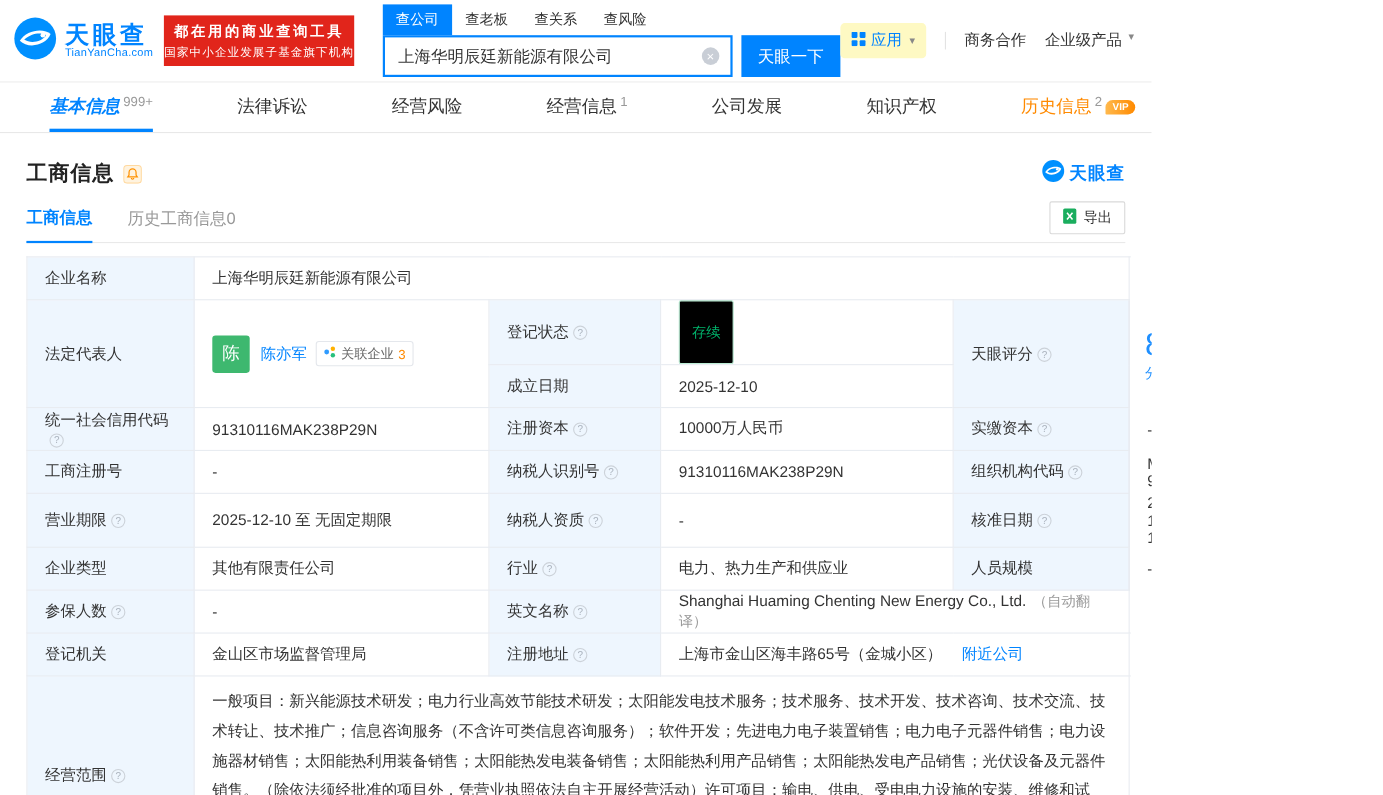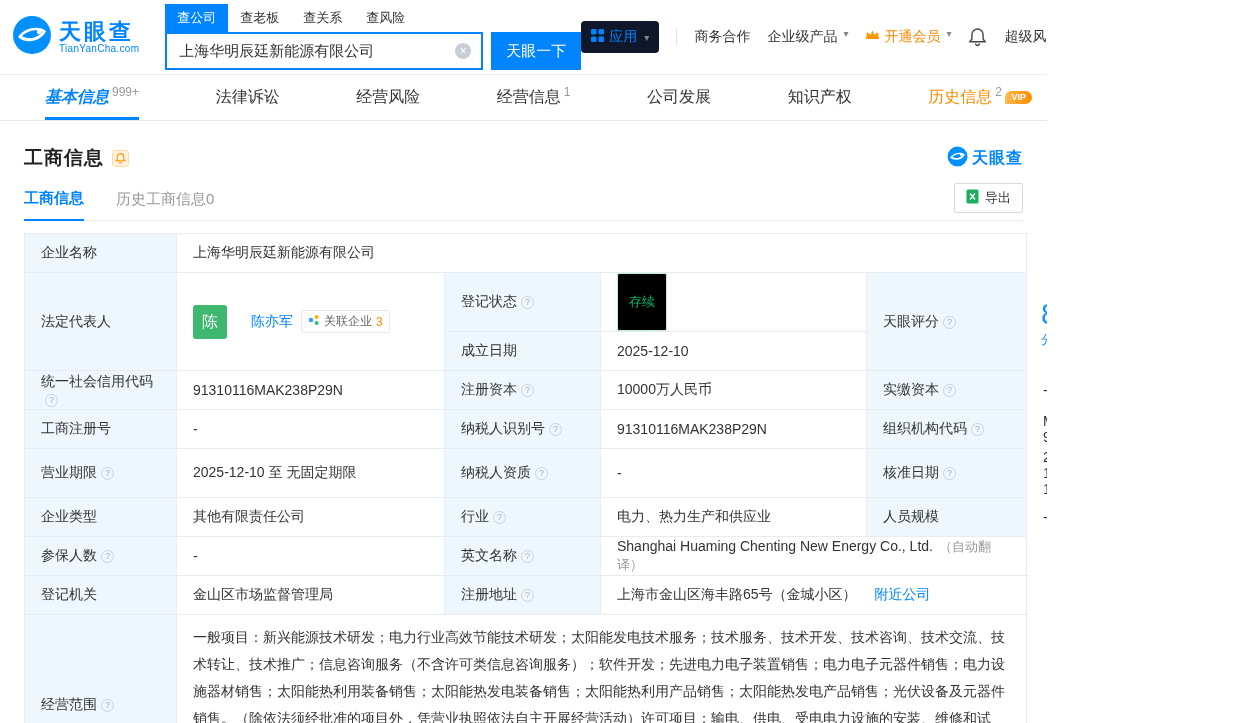--- a/index.html
+++ b/index.html
@@ -20,21 +20,21 @@
   .search { margin-left:26px; }
   .search-tabs { display:flex; }
   .search-tab { font-size:13px; color:#333; padding:5px 12px; cursor:pointer; }
   .search-tab.active { background:#0084ff; color:#fff; }
   .search-row { display:flex; align-items:center; }
   .search-box { width:318px; height:38px; border:2px solid #0084ff; display:flex; align-items:center; padding:0 10px; background:#fff; }
   .search-input { border:none; outline:none; flex:1; font-size:15px; color:#333; font-family:inherit; background:transparent; }
   .clear { width:16px; height:16px; border-radius:50%; background:#c9ced6; color:#fff; font-size:12px; line-height:16px; text-align:center; cursor:pointer; flex:0 0 16px; }
   .search-btn { margin-left:8px; width:90px; height:38px; background:#0084ff; color:#fff; border:none; font-size:15px; cursor:pointer; font-family:inherit; }
   .head-menu { margin-left:auto; display:flex; align-items:center; gap:17px; font-size:14px; color:#333; }
-  .app-chip { display:flex; align-items:center; gap:5px; background:#0f172a; color:#0084ff; padding:7px 10px; border-radius:4px; cursor:pointer; }
+  .app-chip { display:flex; align-items:center; gap:5px; background:#fef9c3; color:#0084ff; padding:7px 10px; border-radius:4px; cursor:pointer; }
   .caret { font-size:10px; color:#888; margin-left:2px; }
   .vline { width:1px; height:16px; background:#e3e3e3; }
   .menu-item { display:inline-flex; gap:4px; cursor:pointer; }
   .vip-text { color:#ff8a00; }
 
   
   .tabs { display:flex; justify-content:space-between; align-items:stretch; height:46px;
     padding:0 45px; border-bottom:1px solid #e8e8e8; }
   .tab { position:relative; display:inline-flex; align-items:center; font-size:16px; color:#333; cursor:pointer; }
   .tab.active .tab-label { color:#0084ff; font-weight:700;font-style:italic; }
@@ -61,21 +61,21 @@
 
   
   .info-table { width:100%; border-collapse:collapse; table-layout:fixed; margin-top:12px; }
   .info-table td { border:1px solid #e8ecf1; padding:0 16px; height:39px; font-size:14px; color:#333; vertical-align:middle; }
   .info-table td.lbl { background:#eef6fe; }
   .help { display:inline-block; width:13px; height:13px; line-height:11px; border:1px solid #ccd2d9;
     border-radius:50%; font-size:9px; color:#aab2bd; text-align:center; margin-left:4px; vertical-align:1px; cursor:pointer; }
   .rep-wrap { display:flex; align-items:center; }
   .avatar { width:34px; height:34px; border-radius:3px; background:#3eb86f; color:#fff; font-size:16px;
     line-height:34px; text-align:center; flex:0 0 34px; cursor:pointer; }
-  .rep-name { color:#0084ff; margin-left:24px; cursor:pointer; text-decoration:none; }
+  .rep-name { color:#0084ff; margin-left:10px; cursor:pointer; text-decoration:none; }
   .rel-chip { display:inline-flex; align-items:center; gap:4px; border:1px solid #e4e7ec; border-radius:3px;
     padding:2px 6px; font-size:12px; color:#666; margin-left:8px; background:#fff; cursor:pointer; }
   .rel-count { color:#ff8a00; }
   .status-chip { display:inline-block; background:#000000; border:1px solid #bdeeD6; color:#00b36b; font-size:13px; padding:19px 11px; border-radius:2px; }
   .score-cell { padding:0 8px 0 14px !important; }
   .score-wrap { display:flex; align-items:flex-end; gap:6px; }
   .score-num { font-size:29px; color:#1e8fff; }
   .score-unit { font-size:13px; color:#1e8fff; }
   .note { color:#999; font-size:13px; margin-left:6px; }
   a.blue { color:#0084ff; text-decoration:none; cursor:pointer; }
@@ -96,20 +96,24 @@
             <path d="M10 21 C16 15 26 14 30 17 C26 23 16 25 10 21 Z" fill="#0090ff"></path>
             <circle cx="27" cy="17" r="2.2" fill="#fff"></circle>
           </svg>
       </span>
       <span>
         <div class="logo-cn">天眼查</div>
         <div class="logo-en">TianYanCha.com</div>
       </span>
     </div>
 
+    <div class="slogan">
+      <div class="s1">都在用的商业查询工具</div>
+      <div class="s2">国家中小企业发展子基金旗下机构</div>
+    </div>
 
     <div class="search">
       <div class="search-tabs">
         <span class="search-tab active">查公司</span>
         <span class="search-tab">查老板</span>
         <span class="search-tab">查关系</span>
         <span class="search-tab">查风险</span>
       </div>
       <div class="search-row">
         <div class="search-box">

